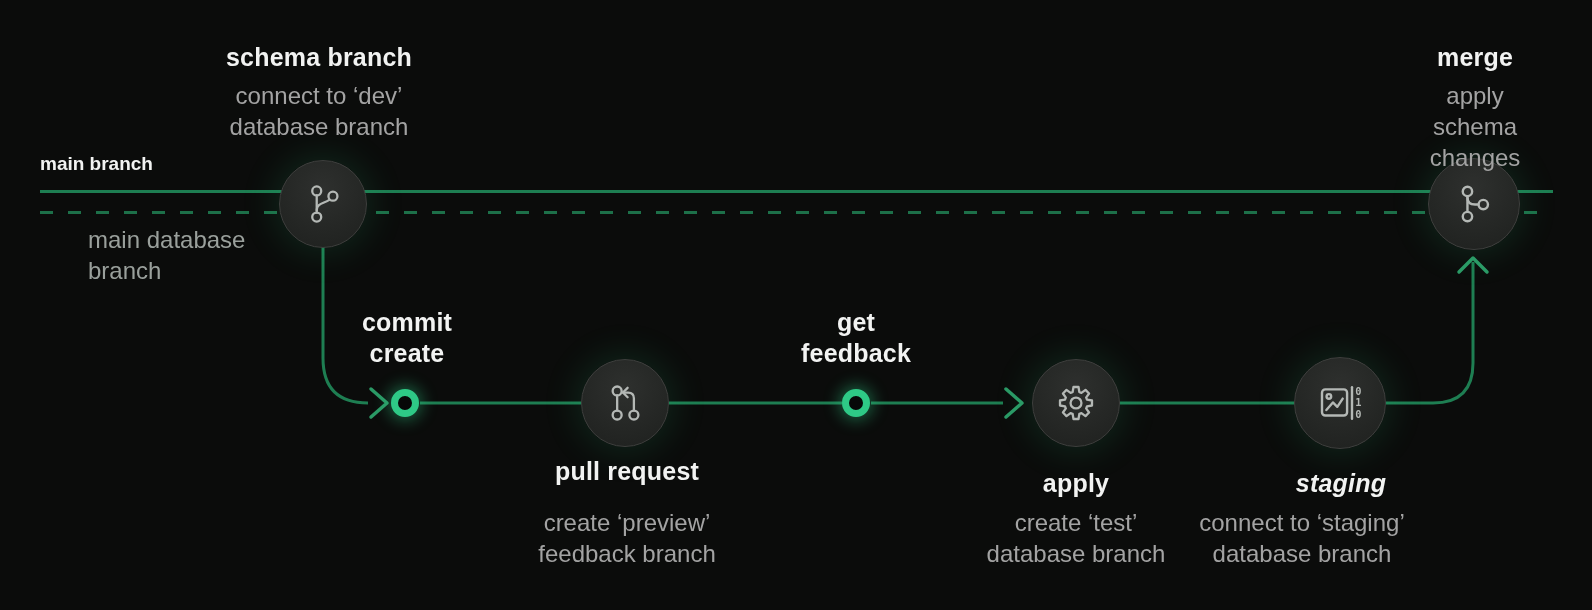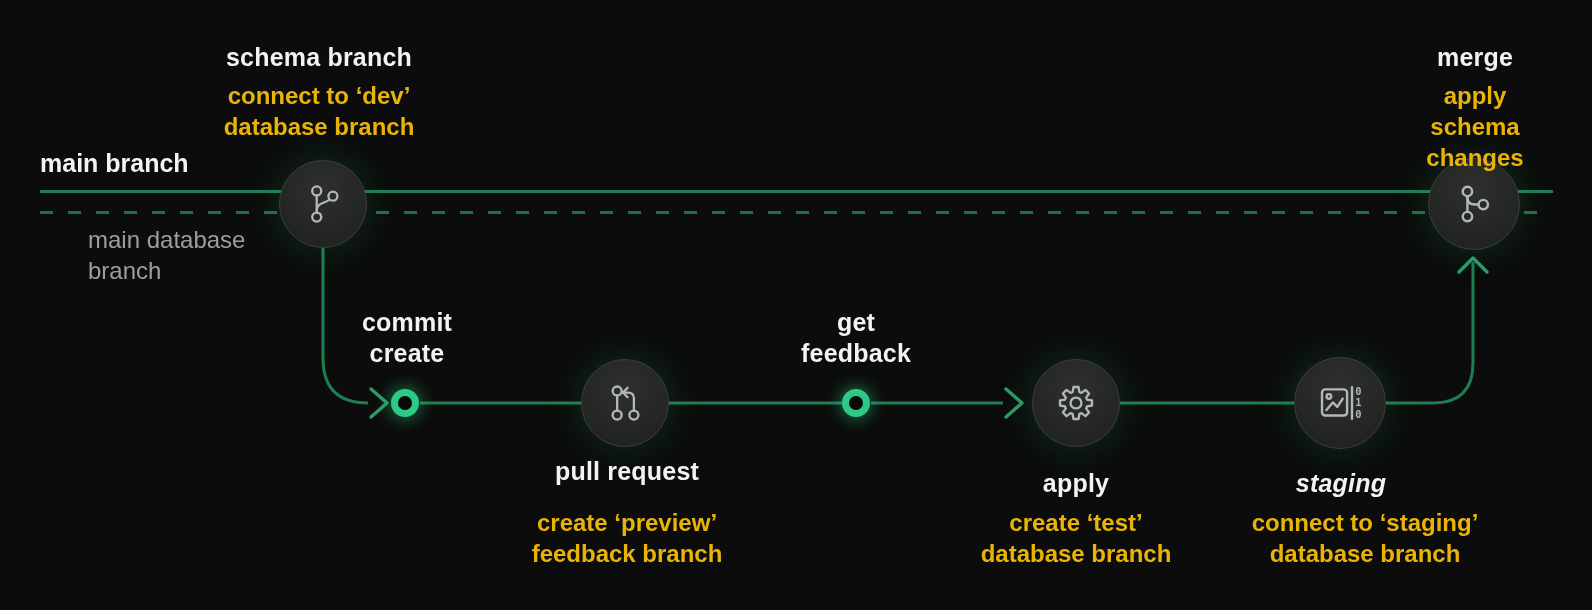--- a/index.html
+++ b/index.html
@@ -85,31 +85,31 @@
     font-size: 25px;
     font-weight: 600;
     line-height: 31px;
     text-align: center;
     white-space: pre-line;
     letter-spacing: 0.2px;
   }
   .step-subtitle {
     position: absolute;
     transform: translateX(-50%);
-    color: #eab308;
+    color: #a3a3a3;
     font-size: 24px;
-    font-weight: 700;
+    font-weight: 400;
     line-height: 31px;
     text-align: center;
     white-space: pre-line;
   }
   .rail-title {
     position: absolute;
     color: #f2f3f2;
-    font-size: 25px;
+    font-size: 19px;
     font-weight: 600;
     line-height: 31px;
     white-space: pre-line;
   }
   .rail-subtitle {
     position: absolute;
     color: #9aa09c;
     font-size: 24px;
     font-weight: 400;
     line-height: 31px;
@@ -199,21 +199,21 @@
       <rect x="5.5" y="9.5" width="23" height="24" rx="3"></rect>
       <circle cx="11.8" cy="16" r="2.1"></circle>
       <polyline points="9.5,28.5 15.5,21.5 19.5,25.5 24.5,18"></polyline>
       <line x1="33" y1="7.5" x2="33" y2="36.5"></line>
       <text x="36" y="14.5">0</text>
       <text x="36" y="25">1</text>
       <text x="36" y="35.5">0</text>
     </svg>
   </div>
   <div class="step-title" style="left:1341px; top:468px;font-style:italic;">staging</div>
-  <div class="step-subtitle" style="left:1365px; top:507px;">connect to ‘staging’
+  <div class="step-subtitle" style="left:1302px; top:507px;">connect to ‘staging’
 database branch</div>
 
   <div class="node" style="left:1428px; top:158px; width:92px; height:92px;">
     <svg viewBox="0 0 44 44" width="48" height="48">
       <circle cx="16" cy="10.5" r="4.3"></circle>
       <circle cx="16" cy="33.5" r="4.3"></circle>
       <line x1="16" y1="14.8" x2="16" y2="29.2"></line>
       <path d="M 16 16 Q 16 22.5 23 22.5 H 25.8"></path>
       <circle cx="30.5" cy="22.5" r="4.3"></circle>
     </svg>

